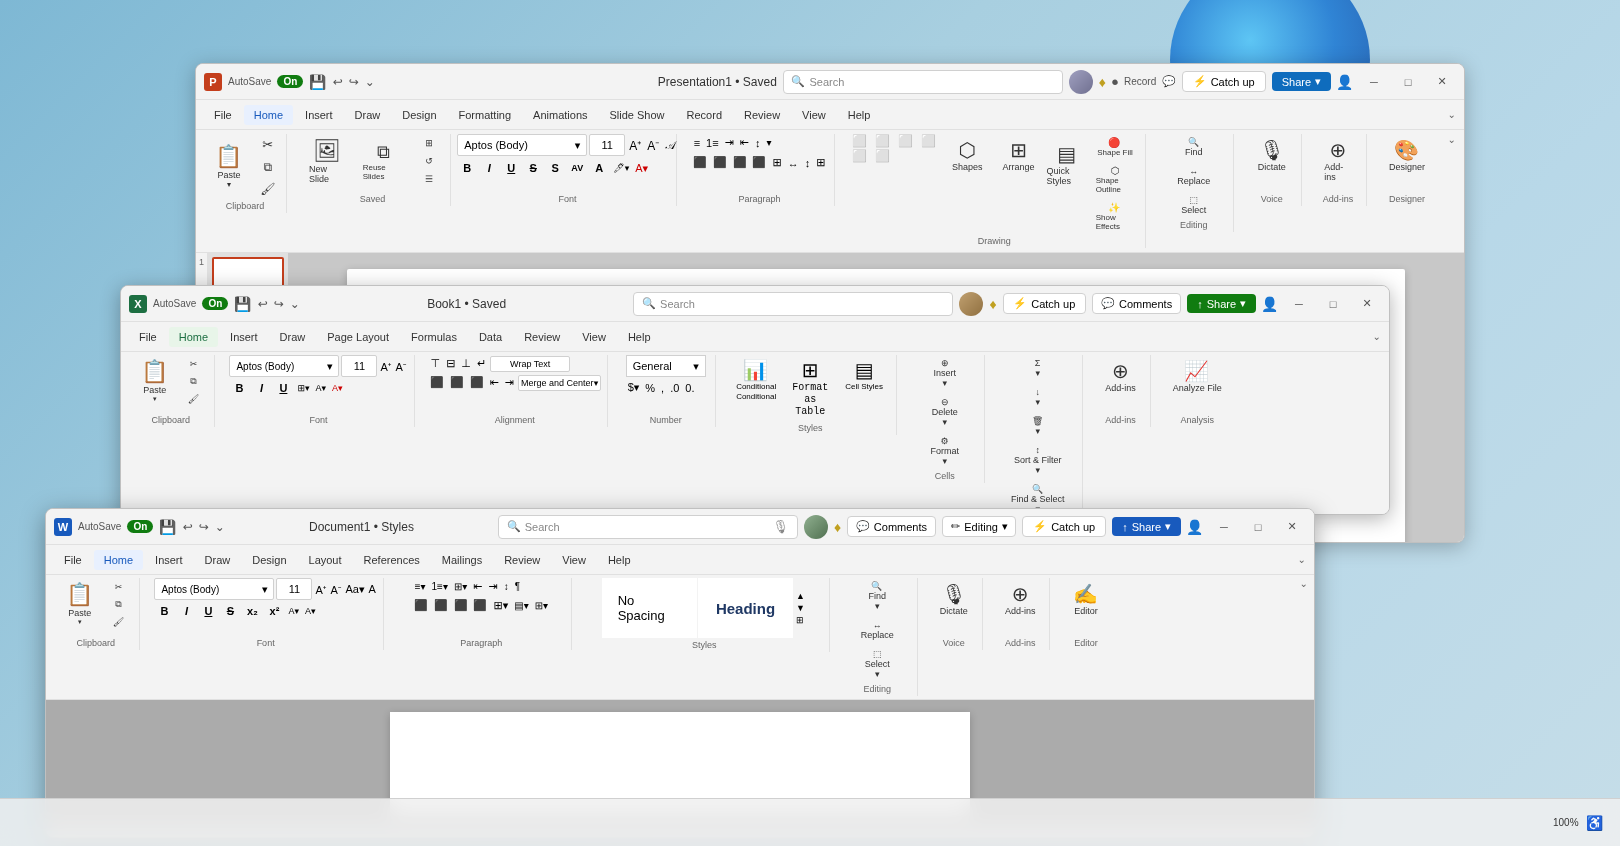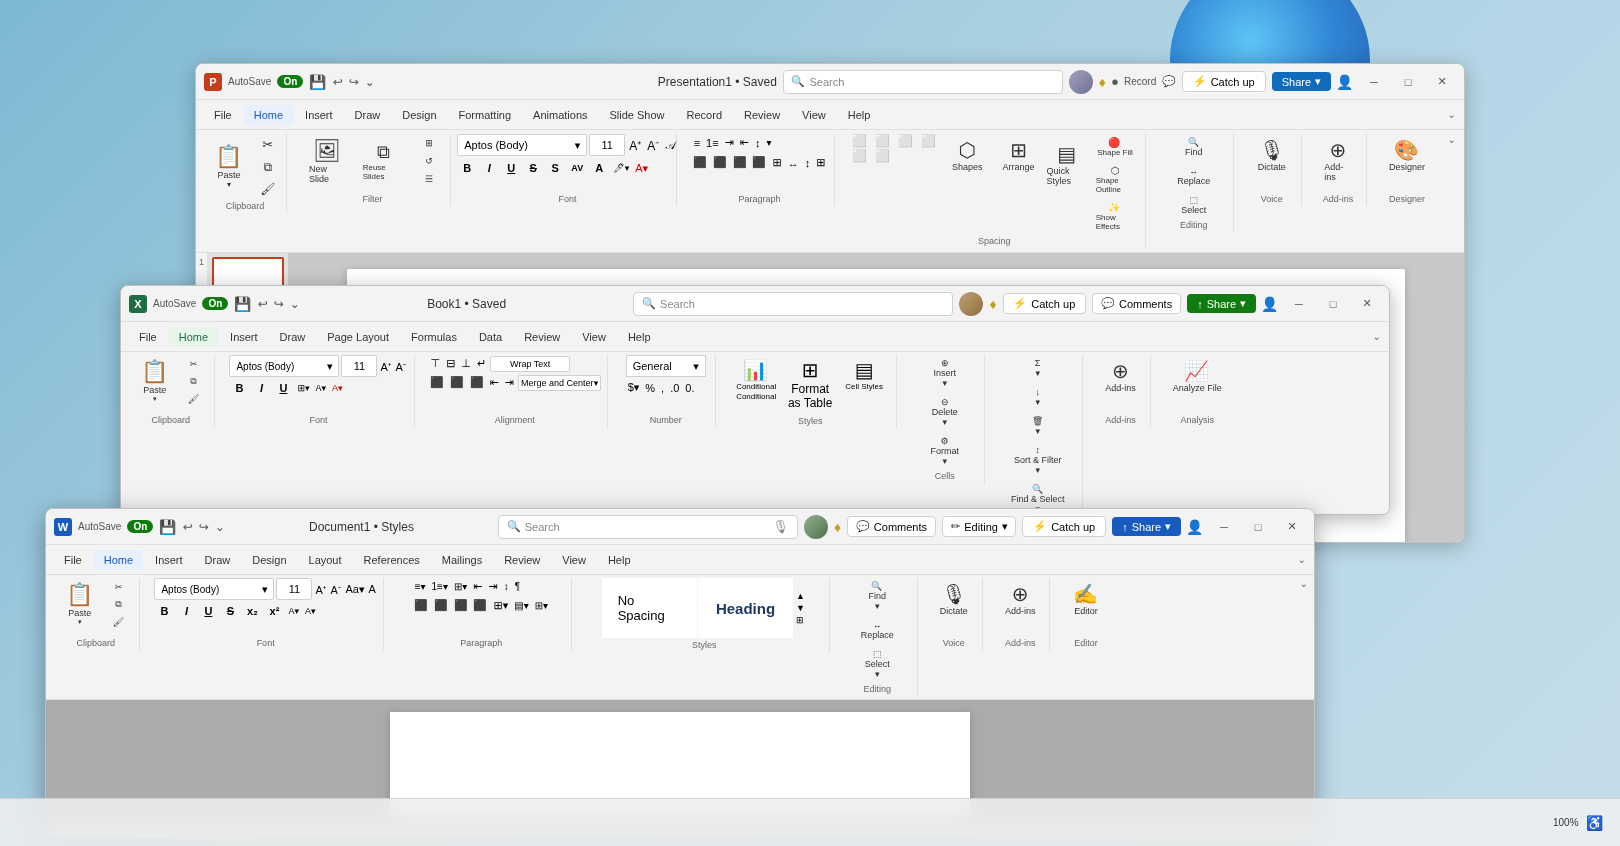--- a/index.html
+++ b/index.html
@@ -544,21 +544,21 @@
         <div class="ribbon-btn-large">
           <div class="icon" style="font-size:18px;">⧉</div>
           <span style="font-size:8px;">Reuse Slides</span>
         </div>
         <div style="display:flex;flex-direction:column;gap:2px;">
           <div class="ribbon-btn" style="font-size:9px;">⊞</div>
           <div class="ribbon-btn" style="font-size:9px;">↺</div>
           <div class="ribbon-btn" style="font-size:9px;">☰</div>
         </div>
       </div>
-      <span class="ribbon-group-label">Filter</span>
+      <span class="ribbon-group-label">Saved</span>
     </div>
 
     <div class="ribbon-group" style="min-width:150px;">
       <div style="display:flex;flex-direction:column;gap:3px;">
         <div class="ribbon-row">
           <div class="font-selector" style="width:130px;">
             <span>Aptos (Body)</span>
             <span style="margin-left:auto;">▾</span>
           </div>
           <div class="size-selector">
@@ -637,21 +637,21 @@
           <div class="ribbon-btn">
             <span style="font-size:10px;">⬡</span>
             <span style="font-size:8px;">Shape Outline</span>
           </div>
           <div class="ribbon-btn">
             <span style="font-size:10px;">✨</span>
             <span style="font-size:8px;">Show Effects</span>
           </div>
         </div>
       </div>
-      <span class="ribbon-group-label" style="align-self:flex-end;width:100%;text-align:center;">Spacing</span>
+      <span class="ribbon-group-label" style="align-self:flex-end;width:100%;text-align:center;">Drawing</span>
     </div>
 
     <div class="ribbon-group" style="min-width:80px;">
       <div style="display:flex;flex-direction:column;gap:3px;">
         <div class="ribbon-btn">
           <span>🔍</span>
           <span>Find</span>
         </div>
         <div class="ribbon-btn">
           <span>↔</span>
@@ -854,21 +854,21 @@
     </div>
 
     <div class="ribbon-group" style="min-width:160px;">
       <div style="display:flex;gap:2px;">
         <div class="cond-format-btn">
           <span style="font-size:20px;">📊</span>
           <span style="font-size:8px;text-align:center;line-height:1.2;">Conditional Conditional</span>
         </div>
         <div class="cond-format-btn">
           <span style="font-size:20px;">⊞</span>
-          <span style="font-size:12px;text-align:center;line-height:1.2;">Format as Table</span>
+          <span style="font-size:10px;text-align:center;line-height:1.2;font-family:Liberation Mono, monospace;">Format as Table</span>
         </div>
         <div class="cell-style-btn">
           <span style="font-size:20px;">▤</span>
           <span style="font-size:8px;text-align:center;line-height:1.2;">Cell Styles</span>
         </div>
       </div>
       <span class="ribbon-group-label" style="align-self:flex-end;width:100%;text-align:center;">Styles</span>
     </div>
 
     <div class="ribbon-group" style="min-width:80px;">

